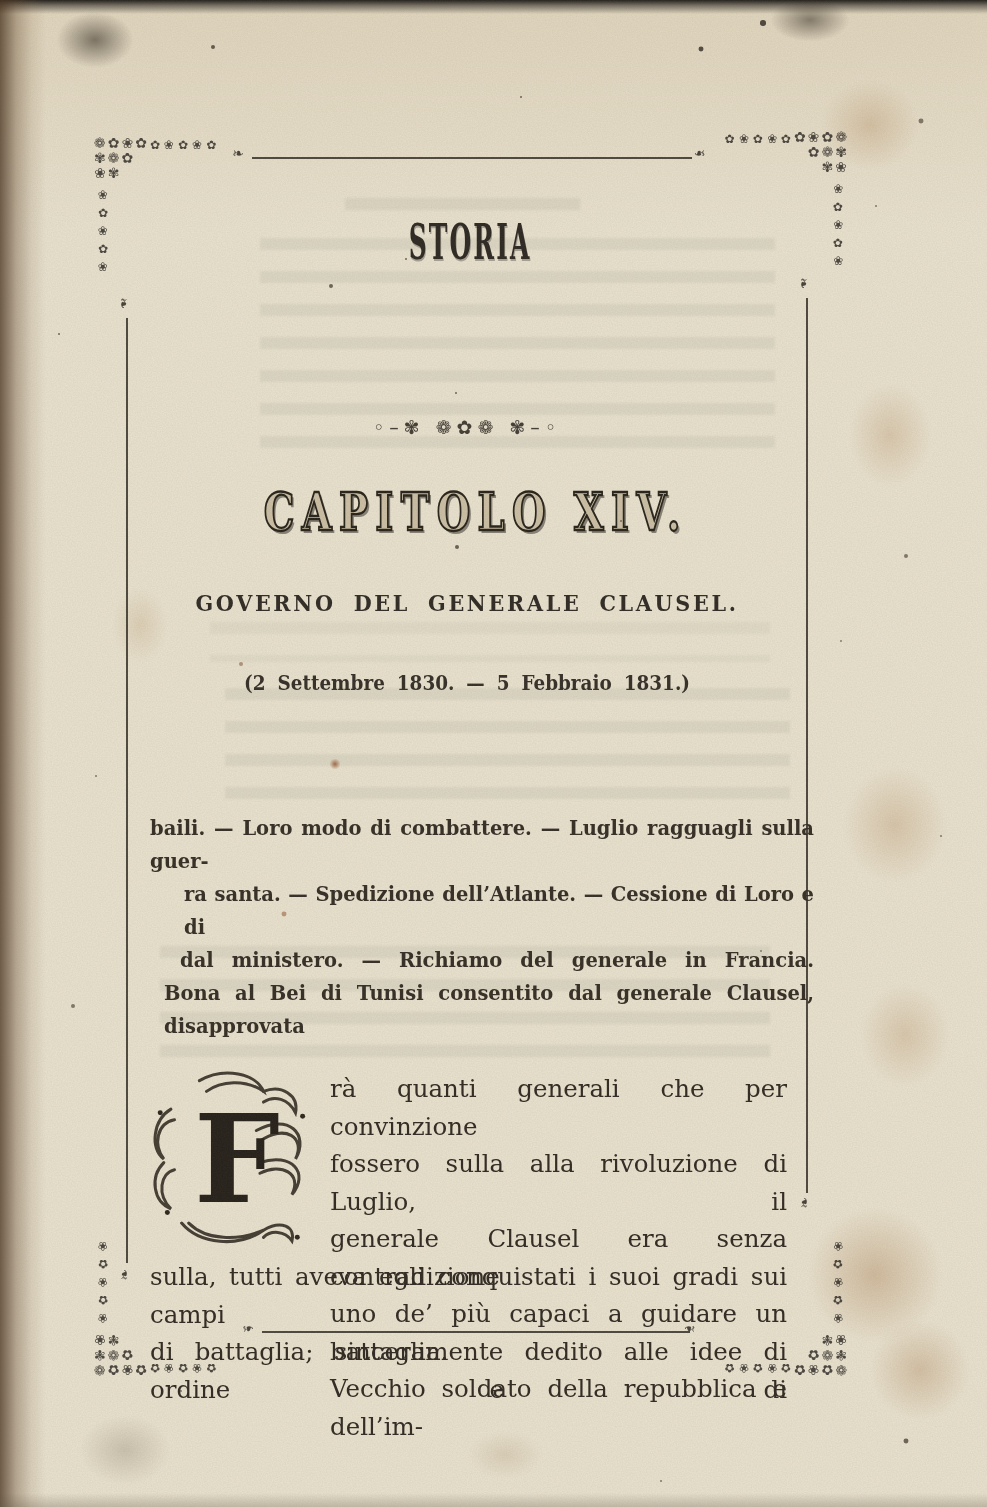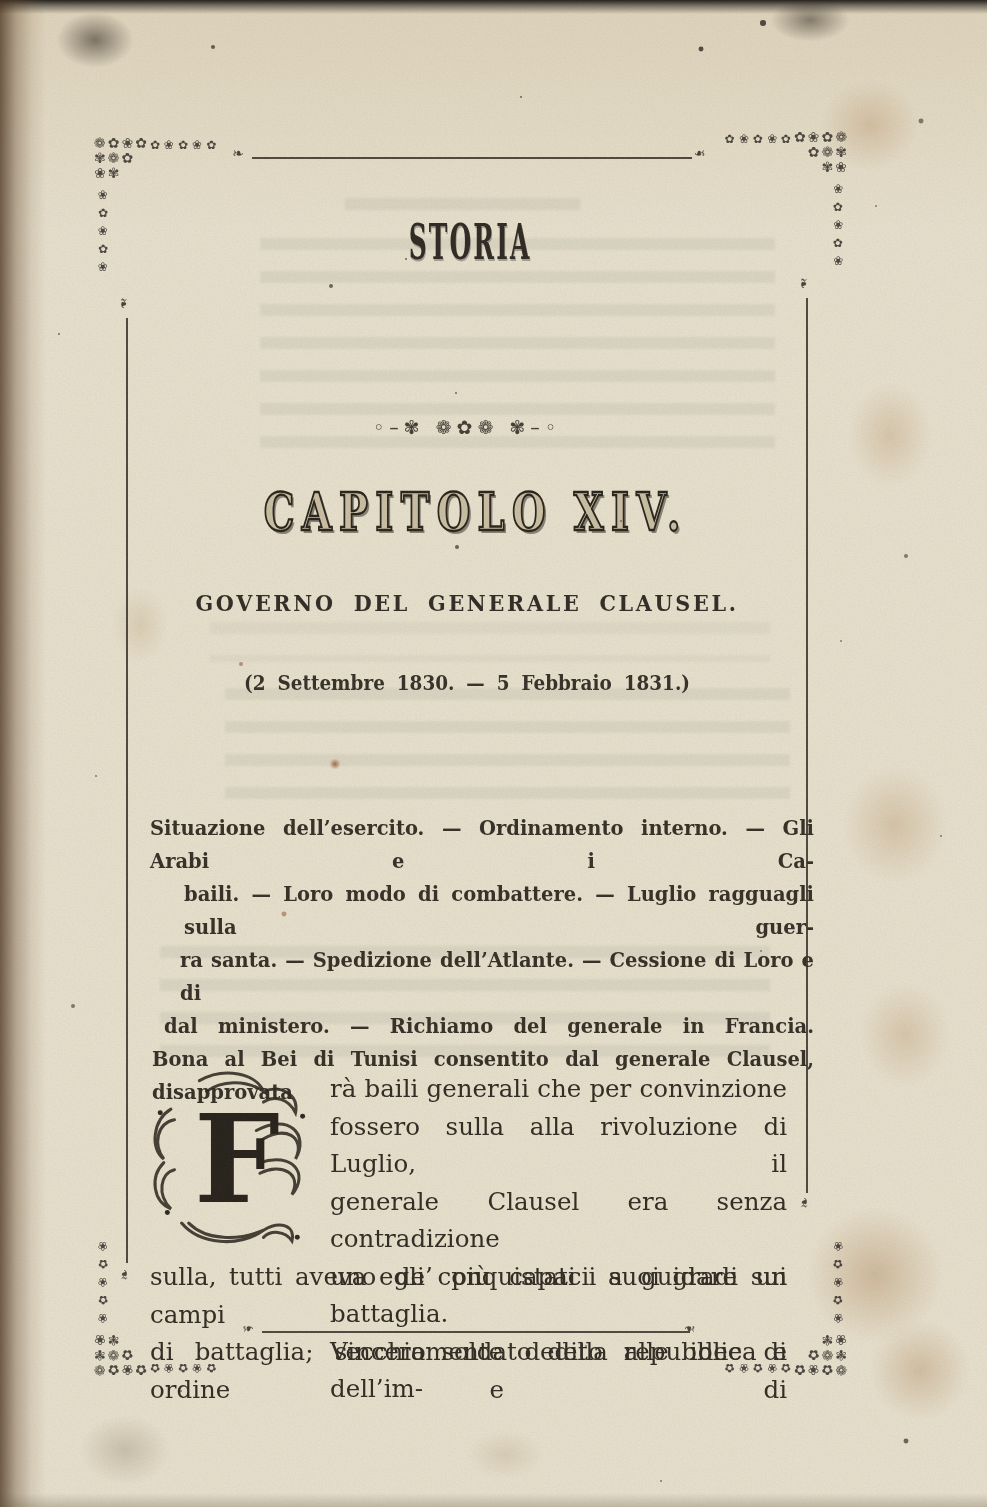--- a/index.html
+++ b/index.html
@@ -167,21 +167,20 @@
     <div class="c-armv">❀✿❀✿❀</div>
   </div>
 
   <div class="center-col series-title">STORIA</div>
   <div class="center-col divider">◦–✾ ❁✿❁ ✾–◦</div>
   <div class="center-col chapter">CAPITOLO XIV.</div>
   <div class="center-col section">GOVERNO DEL GENERALE CLAUSEL.</div>
   <div class="center-col daterange">(2 Settembre 1830. — 5 Febbraio 1831.)</div>
 
   <div class="summary">
-    <div class="ln">Situazione dell’esercito. — Ordinamento interno. — Gli Arabi e i Ca-</div>
     <div class="ln">baili. — Loro modo di combattere. — Luglio ragguagli sulla guer-</div>
     <div class="ln">ra santa. — Spedizione dell’Atlante. — Cessione di Loro e di</div>
     <div class="ln">dal ministero. — Richiamo del generale in Francia.</div>
     <div class="ln">Bona al Bei di Tunisi consentito dal generale Clausel, disapprovata</div>
   </div>
 
   <div class="dropcap-box">
     <svg width="178" height="186" viewBox="0 0 100 104">
       <g stroke="#2b251d" fill="none" stroke-width="1.7" opacity=".88" stroke-linecap="round">
         <path d="M30,8 C44,0 62,4 66,14 C56,7 42,8 34,14"></path>
@@ -195,21 +194,21 @@
       </g>
       <circle cx="8" cy="26" r="1.4" fill="#2b251d"></circle>
       <circle cx="88" cy="28" r="1.4" fill="#2b251d"></circle>
       <circle cx="12" cy="82" r="1.4" fill="#2b251d"></circle>
       <circle cx="85" cy="96" r="1.4" fill="#2b251d"></circle>
       <text x="27" y="76" font-family="DejaVu Serif,serif" font-size="68" font-weight="bold" fill="#241f19">F</text>
     </svg>
   </div>
 
   <div class="body-lines">
-    <div class="ln">rà baili generali che per convinzione</div>
+    <div class="ln">rà quanti generali che per convinzione</div>
     <div class="ln">fossero sulla alla rivoluzione di Luglio, il</div>
     <div class="ln">generale Clausel era senza contradizione</div>
     <div class="ln">uno de’ più capaci a guidare un battaglia.</div>
     <div class="ln">Vecchio soldato della repubblica e dell’im-</div>
   </div>
 
   <div class="body-full">
     <div class="ln">sulla, tutti aveva egli conquistati i suoi gradi sui campi</div>
     <div class="ln">di battaglia; sinceramente dedito alle idee di ordine e di</div>
   </div>

